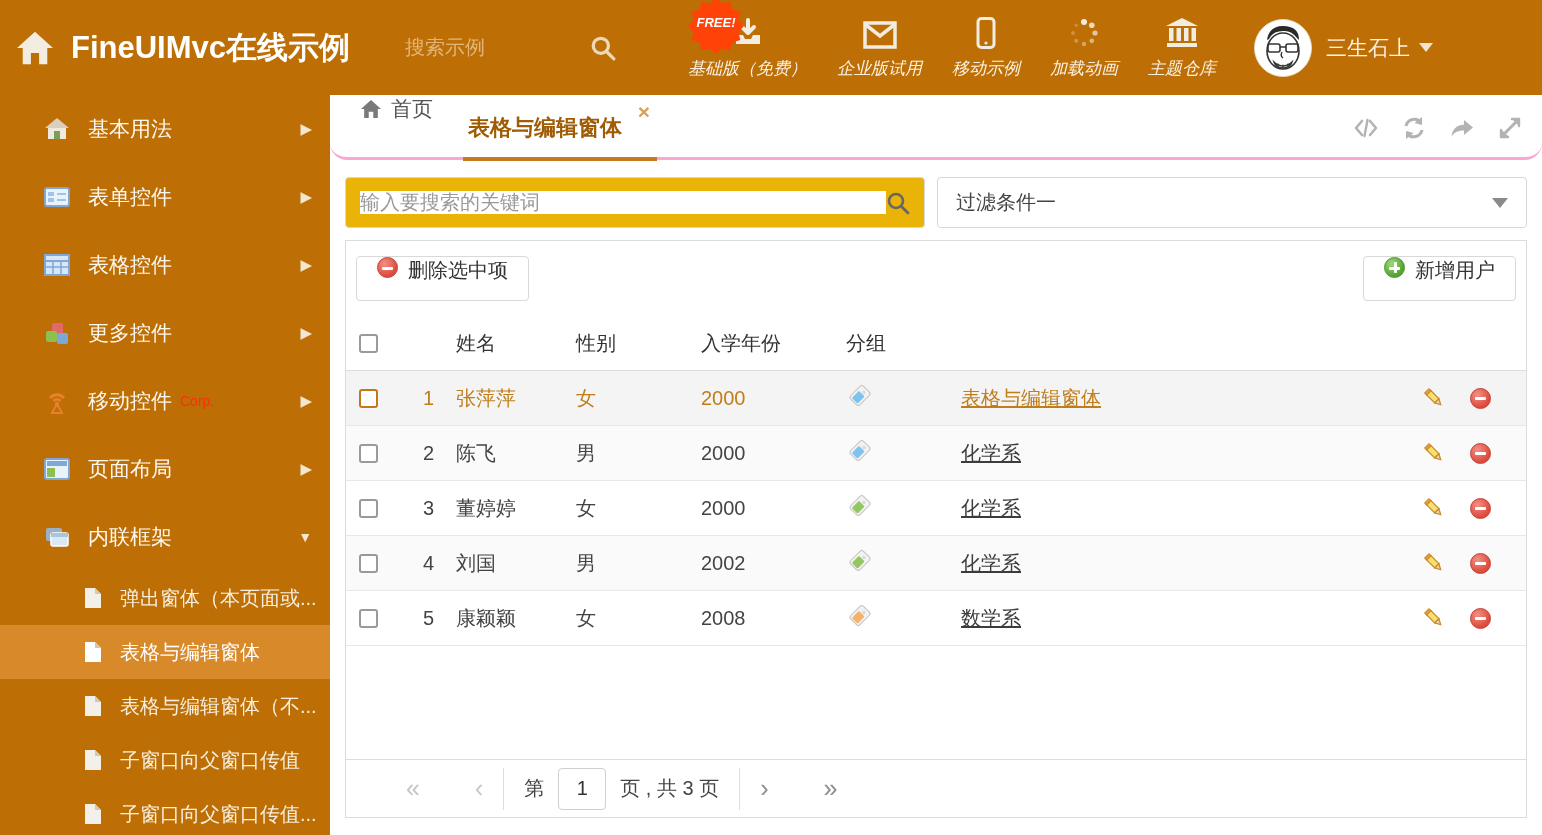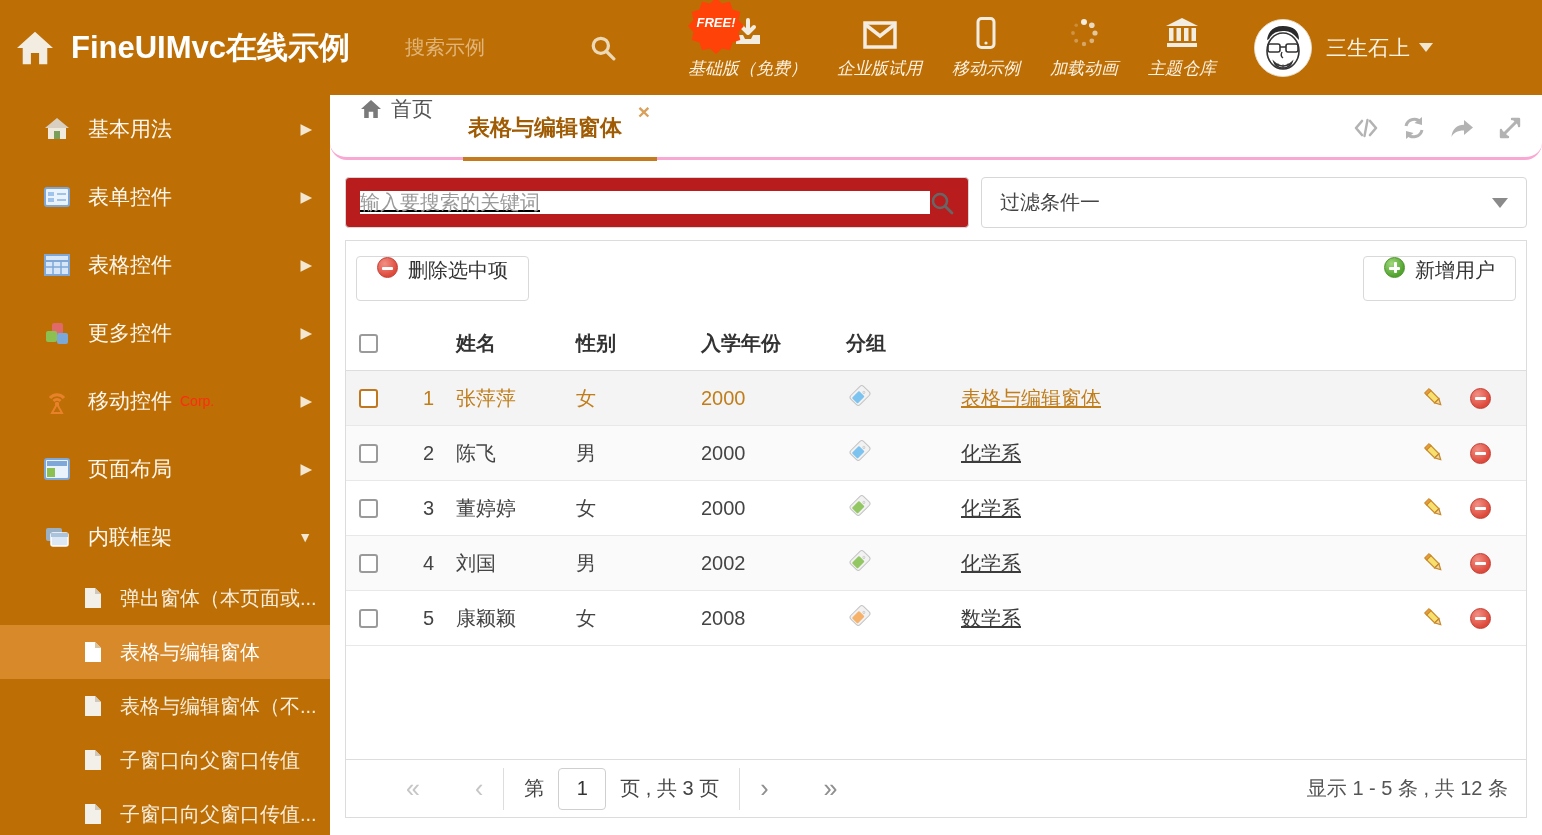--- a/index.html
+++ b/index.html
@@ -52,22 +52,22 @@
   .tab-active { position:relative; height:65px; display:flex; align-items:center; margin-left:35px;
                 padding:0 30px 0 0; cursor:pointer; }
   .tab-active .tlabel { color:#a05c04; font-size:22px; font-weight:bold; }
   .tab-active .underline { position:absolute; left:-5px; right:-5px; bottom:-1px; height:4px; background:#c67a1e; }
   .tab-close { position:absolute; right:2px; top:6px; color:#d9a05b; font-size:21px; font-weight:bold;
                line-height:1; cursor:pointer; }
   .tab-tools { position:absolute; right:20px; top:0; height:65px; display:flex; align-items:center; gap:24px; }
   .tab-tools svg { width:24px; height:24px; cursor:pointer; }
 
   .filter-row { display:flex; margin:17px 15px 12px 15px; gap:12px; }
-  .search-box { width:624px; height:51px; border:1px solid #d7d7d7; border-radius:4px;
-                display:flex; align-items:center; padding:0 14px; background:#b91c1c;text-decoration:underline; }
+  .search-box { width:580px; height:51px; border:1px solid #d7d7d7; border-radius:4px;
+                display:flex; align-items:center; padding:0 14px; background:#eab308; }
   .search-box input { flex:1; border:none; outline:none; font-size:20px; color:#333; }
   .search-box input::placeholder { color:#9a9a9a; }
   .search-box svg { width:24px; height:24px; flex:none; }
   .dropdown { flex:1; height:51px; border:1px solid #d7d7d7; border-radius:4px; display:flex;
               align-items:center; padding:0 18px; font-size:20px; color:#444; cursor:pointer; background:#fff; }
   .dropdown .dd-caret { margin-left:auto; width:0; height:0; border-left:8px solid transparent;
               border-right:8px solid transparent; border-top:10px solid #8a8a8a; }
 
   .panel { margin:0 15px; border:1px solid #dcdcdc; height:578px; display:flex; flex-direction:column; }
   .toolbar { height:75px; display:flex; align-items:center; padding:0 10px; }
@@ -76,21 +76,21 @@
   .btn-add { margin-left:auto; }
   .circ { width:21px; height:21px; border-radius:50%; position:relative; flex:none; }
   .circ-red { background:radial-gradient(circle at 35% 30%, #f29084, #dd4a3c 70%); border:1px solid #c23b30; }
   .circ-red::after { content:""; position:absolute; left:4px; top:8.5px; width:11px; height:3px; background:#fff; border-radius:1px; }
   .circ-green { background:radial-gradient(circle at 35% 30%, #9fd87c, #51a22e 70%); border:1px solid #4a9229; }
   .circ-green::after { content:""; position:absolute; left:4px; top:8.5px; width:11px; height:3px; background:#fff; border-radius:1px; }
   .circ-green::before { content:""; position:absolute; left:8.5px; top:4px; width:3px; height:11px; background:#fff; border-radius:1px; }
 
   .trow { display:grid; grid-template-columns:55px 55px 120px 125px 145px 115px 1fr 110px;
           align-items:center; height:55px; border-bottom:1px solid #e8e8e8; font-size:20px; color:#444; }
-  .trow.thead { border-bottom:1px solid #dddddd; color:#333;font-weight:bold; }
+  .trow.thead { border-bottom:1px solid #dddddd; color:#333; }
   .cell-check { padding-left:13px; }
   .checkbox { width:19px; height:19px; border:2px solid #9a9a9a; border-radius:3px; background:#fff; cursor:pointer; }
   .cell-idx { text-align:center; }
   .cell-link a { color:#3c3c3c; text-decoration:underline; cursor:pointer; }
   .trow.selected { background:#f4f4f4; color:#c07d1a; }
   .trow.selected .checkbox { border-color:#c0781e; }
   .trow.selected .cell-link a { color:#c07d1a; }
   .trow.alt { background:#fafafa; }
   .tagwrap { width:24px; height:24px; position:relative; margin-left:2px; }
   .tagshape { position:absolute; left:5px; top:2px; width:14px; height:19px; border:1px solid #c3c3c3;
@@ -545,16 +545,15 @@
     <div class="pager">
       <span class="pg-arrow disabled mL40">«</span>
       <span class="pg-arrow disabled mL55">‹</span>
       <span class="pg-sep"></span>
       <span>第</span>
       <input class="pg-input" value="1" style="">
       <span>页 , 共 3 页</span>
       <span class="pg-sep"></span>
       <span class="pg-arrow">›</span>
       <span class="pg-arrow mL55">»</span>
-      <span class="pg-summary">显示 1 - 5 条 , 共 12 条</span>
     </div>
   </div>
 </div>
 
 </body></html>

